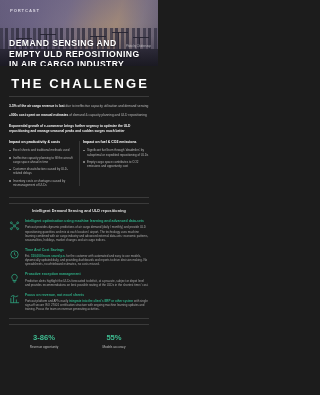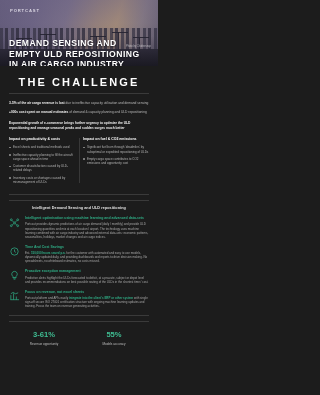--- a/index.html
+++ b/index.html
@@ -94,22 +94,22 @@
     position: absolute;
     right: 7px; bottom: 18px;
     font-size: 2.6px;
     color: rgba(255,255,255,0.55);
     z-index: 4;
   }
 
   
   .section { padding: 0 9px; }
   .sec-head {
-    text-align: center;
-    font-size: 11px;
+    text-align: right;
+    font-size: 13px;
     letter-spacing: 2.1px;
     font-weight: bold;
     color: #ffffff;
     text-transform: uppercase;
   }
   .rule {
     height: 1px;
     background: #3a3a3a;
     margin: 5px 9px;
   }
@@ -346,21 +346,21 @@
       </div>
     </div>
   </div>
 
   <div class="rule" style="margin-top:7px;"></div>
 
   <div class="rule"></div>
   <div class="section">
     <div class="res-grid">
       <div class="res-cell">
-        <div class="res-value">3-61%</div>
+        <div class="res-value">3-86%</div>
         <div class="res-label">Revenue opportunity</div>
       </div>
       <div class="res-cell">
         <div class="res-value">55%</div>
         <div class="res-label">Models accuracy</div>
       </div>
     </div>
   </div>
 
   <div class="about">

